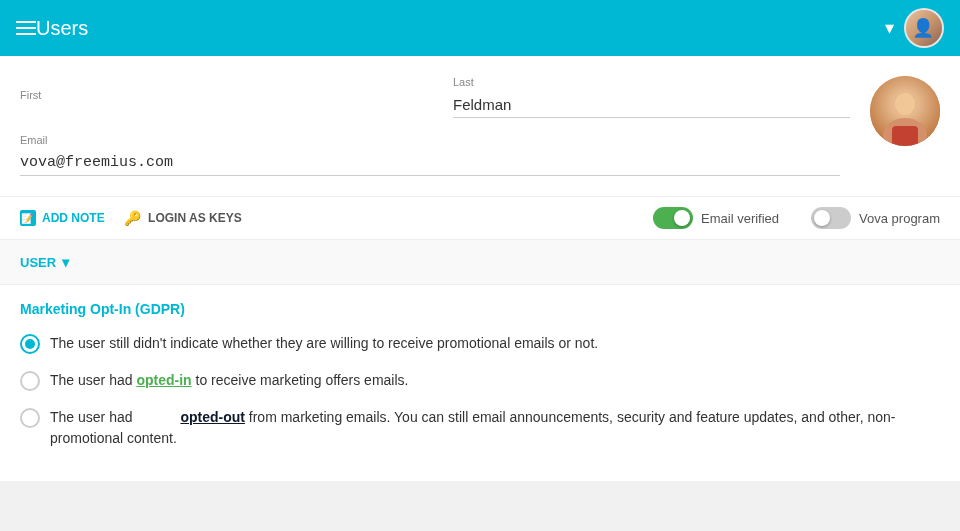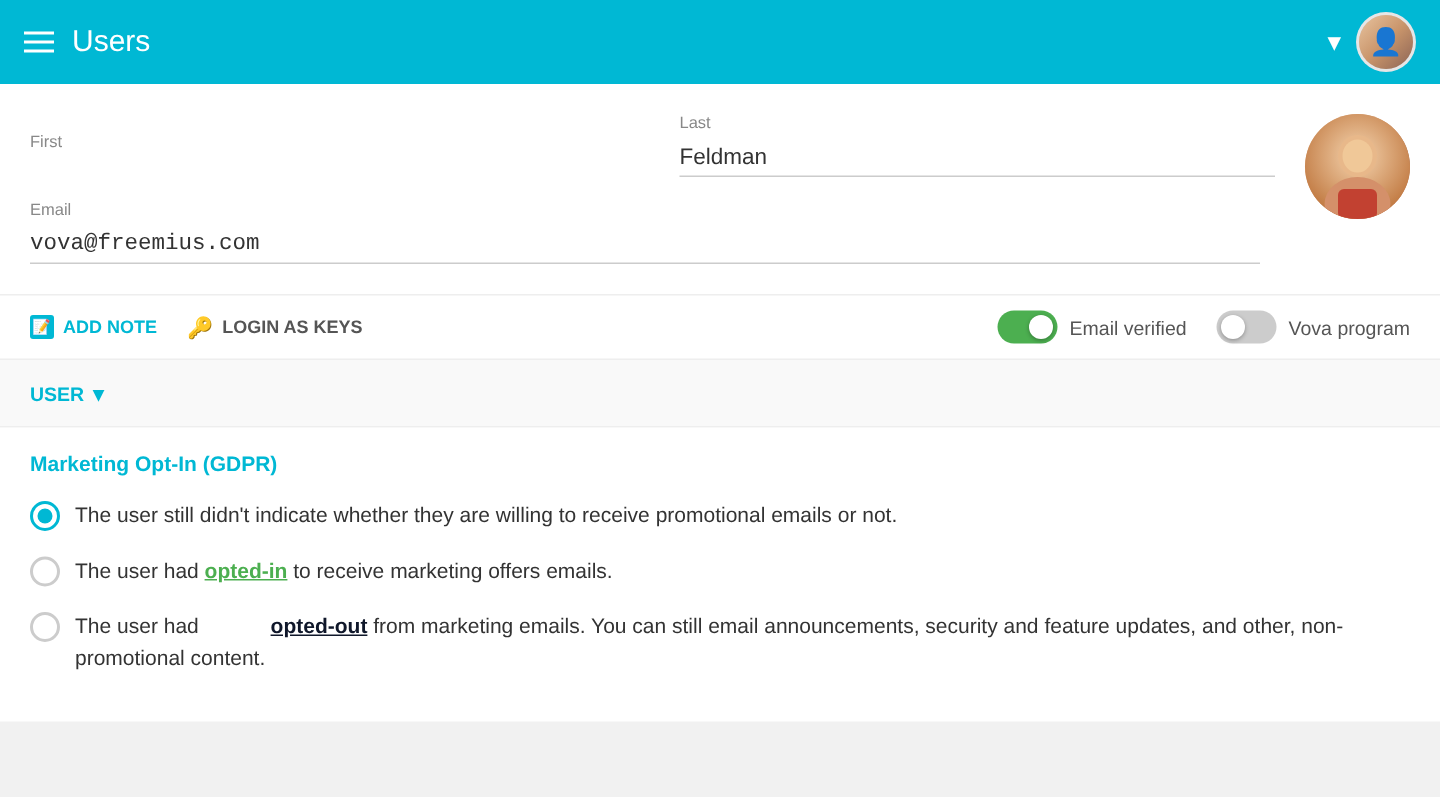--- a/index.html
+++ b/index.html
@@ -7,21 +7,21 @@
 
     
     .header {
       background: #00b8d4;
       height: 56px;
       display: flex;
       align-items: center;
       padding: 0 16px;
       justify-content: space-between;
     }
-    .header-left { display: flex; align-items: center; gap: 12px; }
+    .header-left { display: flex; align-items: center; }
     .hamburger-icon { display: flex; flex-direction: column; gap: 4px; cursor: pointer; }
     .hamburger-icon span { display: block; width: 20px; height: 2px; background: white; }
     .header-title { color: white; font-size: 20px; font-weight: 500; }
     .header-right { display: flex; align-items: center; gap: 10px; }
     .header-chevron { color: white; font-size: 18px; cursor: pointer; }
     .header-avatar { width: 40px; height: 40px; border-radius: 50%; overflow: hidden; background: #ccc; border: 2px solid rgba(255,255,255,0.5); }
     .header-avatar-img {
       width: 100%; height: 100%;
       background: linear-gradient(135deg, #e8c4a0 0%, #c9956b 50%, #8b6355 100%);
       display: flex; align-items: center; justify-content: center; font-size: 18px;
@@ -56,21 +56,21 @@
       display: inline-flex; align-items: center; justify-content: center;
       border-radius: 2px; color: white; font-size: 10px;
     }
     .btn-login-as-user {
       display: flex; align-items: center; gap: 6px;
       color: #555; font-size: 12px; font-weight: 600; cursor: pointer;
       background: none; border: none; padding: 0;
     }
     .login-icon { font-size: 14px; }
 
-    .toggle-group { margin-left: auto; display: flex; align-items: center; gap: 20px; }
+    .toggle-group { margin-left: auto; display: flex; align-items: center; gap: 32px; }
     .toggle-item { display: flex; align-items: center; gap: 8px; }
     .toggle-label { font-size: 13px; color: #555; }
 
     
     .toggle-switch { position: relative; width: 40px; height: 22px; cursor: pointer; }
     .toggle-track {
       position: absolute; top: 0; left: 0; right: 0; bottom: 0;
       border-radius: 11px; transition: 0.3s;
     }
     .toggle-track.on { background: #4caf50; }

